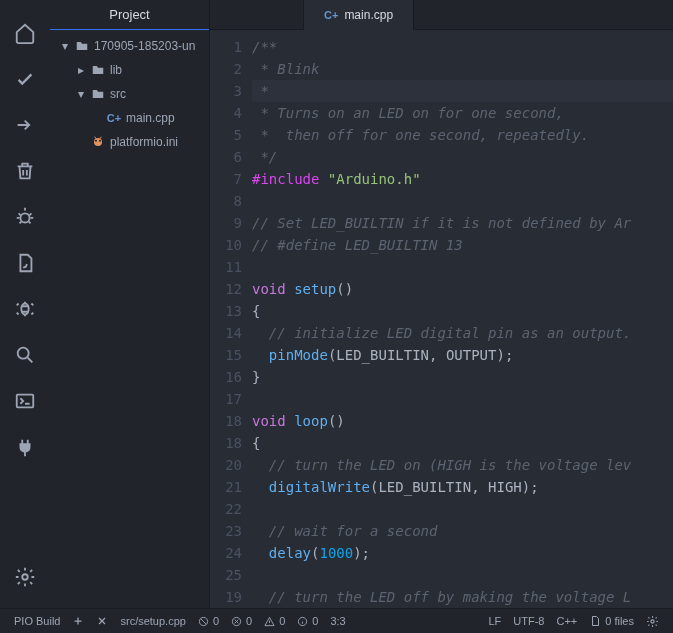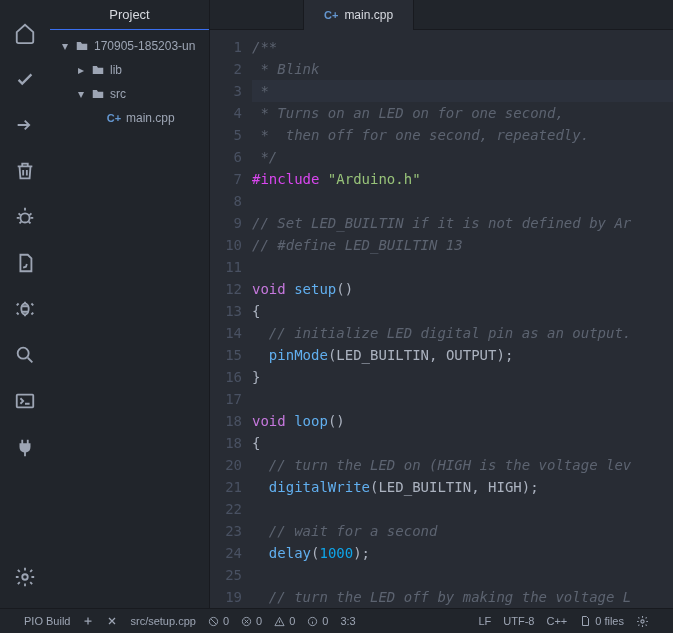--- a/index.html
+++ b/index.html
@@ -48,21 +48,21 @@
     width:42px; text-align:right; padding:6px 10px 0 0;
     color:#495162; user-select:none; line-height:22px;
   }
   .lines { flex:1; padding-top:6px; line-height:22px; white-space:pre; overflow:hidden; }
   .line.hl { background:#2c313c; }
   .com{color:#5c6370;font-style:italic}
   .kw{color:#c678dd}.fn{color:#61afef}.str{color:#98c379}
   .num{color:#0ea5e9}.pp{color:#d946ef}
   .statusbar {
     height:25px; background:#21252b; border-top:1px solid #181a1f;
-    display:flex; align-items:center; padding:0 24px; gap:12px;
+    display:flex; align-items:center; padding:0 14px; gap:12px;
     color:#9da5b4; font-size:11px;
   }
   .statusbar .seg { display:flex; align-items:center; gap:4px; cursor:pointer; }
   .statusbar .spacer{flex:1}
   .cpp-glyph{color:#6496cf;font-weight:600;font-size:11px;}
   .folder svg, .file svg{width:14px;height:14px;}
 </style>
 </head>
 <body>
 
@@ -158,20 +158,32 @@
             <svg viewBox="0 0 24 24" fill="currentColor">
               <path d="M3 5h7l2 3h9v11H3z"></path>
             </svg>
           </span>
         <span class="lbl">src</span>
       </div>
       <div class="row indent2">
         <span class="arrow"></span>
         <span class="ico cpp-glyph">C+</span>
         <span class="lbl">main.cpp</span>
+      </div>
+      <div class="row indent1">
+        <span class="arrow"></span>
+        <span class="ico">
+            <svg viewBox="0 0 24 24" fill="#e0925f">
+              <circle cx="12" cy="12" r="6"></circle>
+              <circle cx="9" cy="10" r="1.5" fill="#21252b"></circle>
+              <circle cx="15" cy="10" r="1.5" fill="#21252b"></circle>
+              <path d="M9 7l-2-3M15 7l2-3" stroke="#e0925f" stroke-width="1.5"></path>
+            </svg>
+          </span>
+        <span class="lbl">platformio.ini</span>
       </div>
     </div>
   </div>
 
   <div class="editor">
     <div class="tabbar">
       <div class="tabspace"></div>
       <div class="tab">
         <span class="cpp-glyph">C+</span>
         <span>main.cpp</span>

